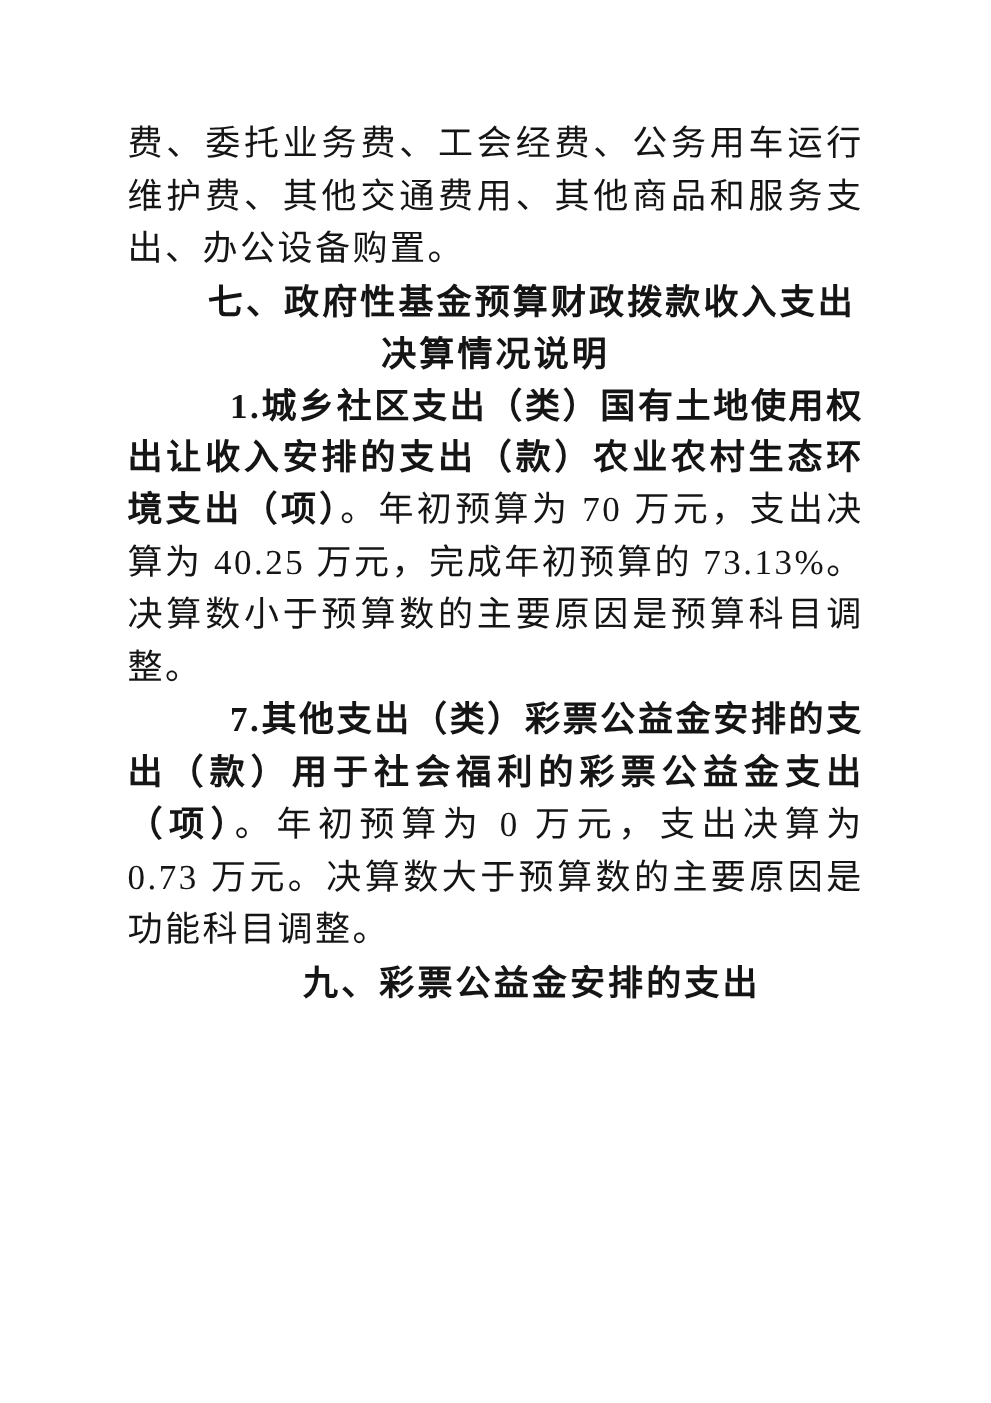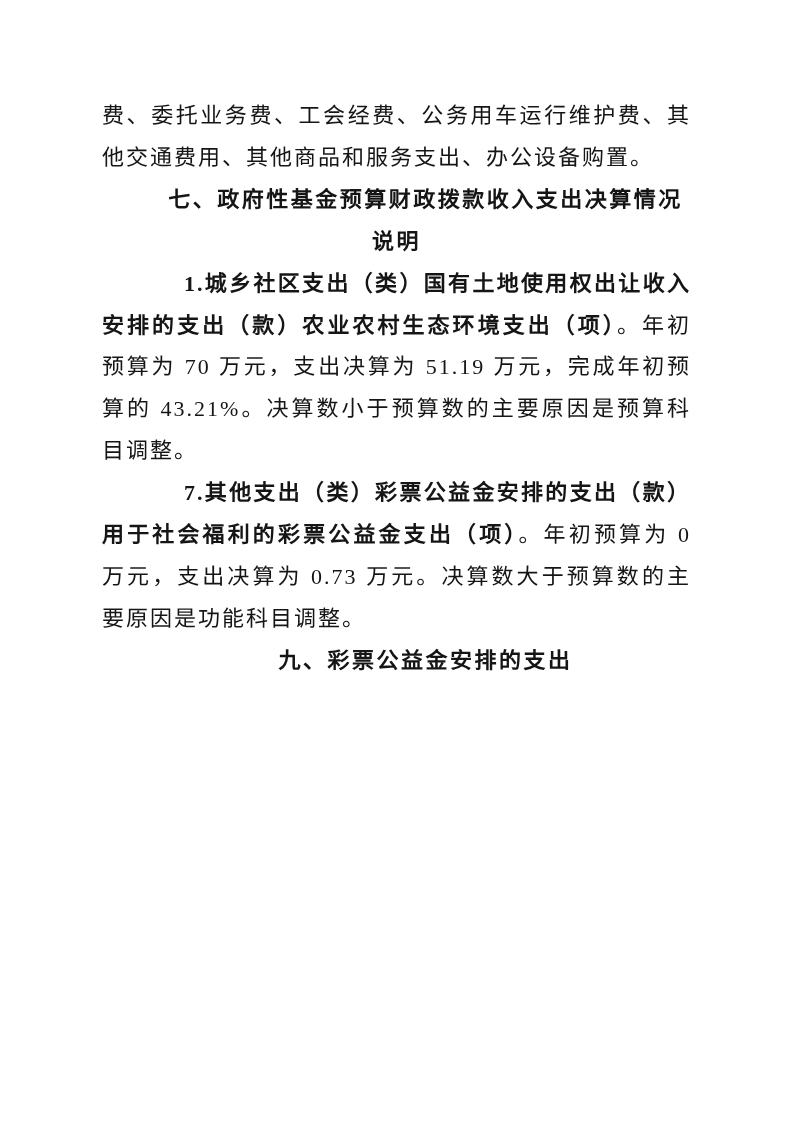--- a/index.html
+++ b/index.html
@@ -10,21 +10,21 @@
   .page {
     position: relative;
     box-sizing: border-box;
     width: 793px;
     height: 1122px;
     margin: 0 auto;
     background: #ffffff;
     color: #151515;
     padding: 95px 102px 0 102px;
     font-family: "Liberation Serif", "DejaVu Serif", serif;
-    font-size: 22px;
+    font-size: 28px;
     line-height: 41.9px;
     letter-spacing: 2px;
     text-align: justify;
     overflow: hidden;
   }
   .page p {
     margin: 0;
     padding: 0;
   }
   .indent {
@@ -45,21 +45,21 @@
 </head>
 <body>
 
 <div class="page">
 
   <p class="indent-none">费、委托业务费、工会经费、公务用车运行维护费、其他交通费用、其他商品和服务支出、办公设备购置。</p>
 
   <p class="heading">七、政府性基金预算财政拨款收入支出决算情况说明</p>
 
 
-  <p class="indent"><span class="lead">1.城乡社区支出（类）国有土地使用权出让收入安排的支出（款）农业农村生态环境支出（项）</span><span>。年初预算为 70 万元，支出决算为 51.19 万元，完成年初预算的 43.21%。决算数小于预算数的主要原因是预算科目调整。</span></p>
+  <p class="indent"><span class="lead">1.城乡社区支出（类）国有土地使用权出让收入安排的支出（款）农业农村生态环境支出（项）</span><span>。年初预算为 70 万元，支出决算为 40.25 万元，完成年初预算的 73.13%。决算数小于预算数的主要原因是预算科目调整。</span></p>
 
   <p class="indent"><span class="lead">7.其他支出（类）彩票公益金安排的支出（款）用于社会福利的彩票公益金支出（项）</span><span>。年初预算为 0 万元，支出决算为 0.73 万元。决算数大于预算数的主要原因是功能科目调整。</span></p>
 
 
 
 
   <p class="heading">九、彩票公益金安排的支出</p>
 
 </div>
 

